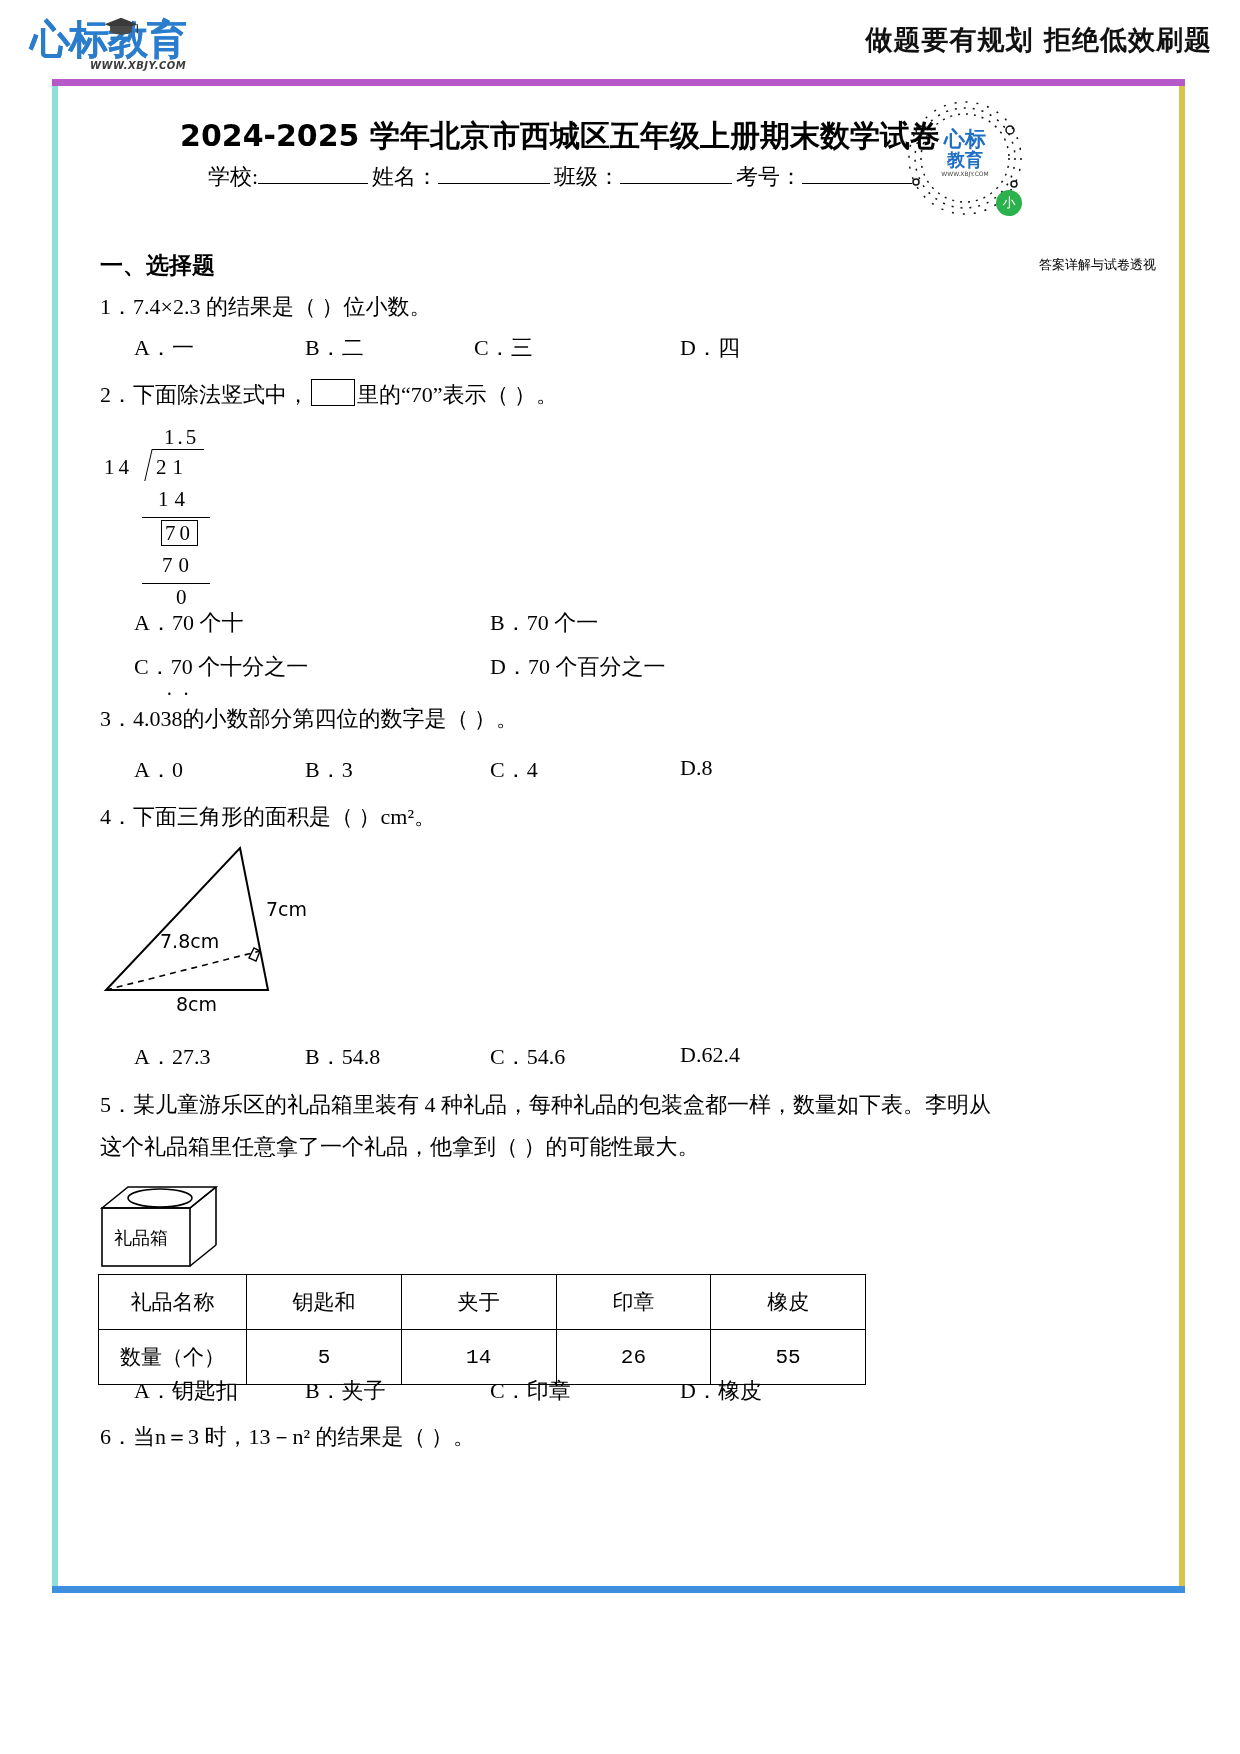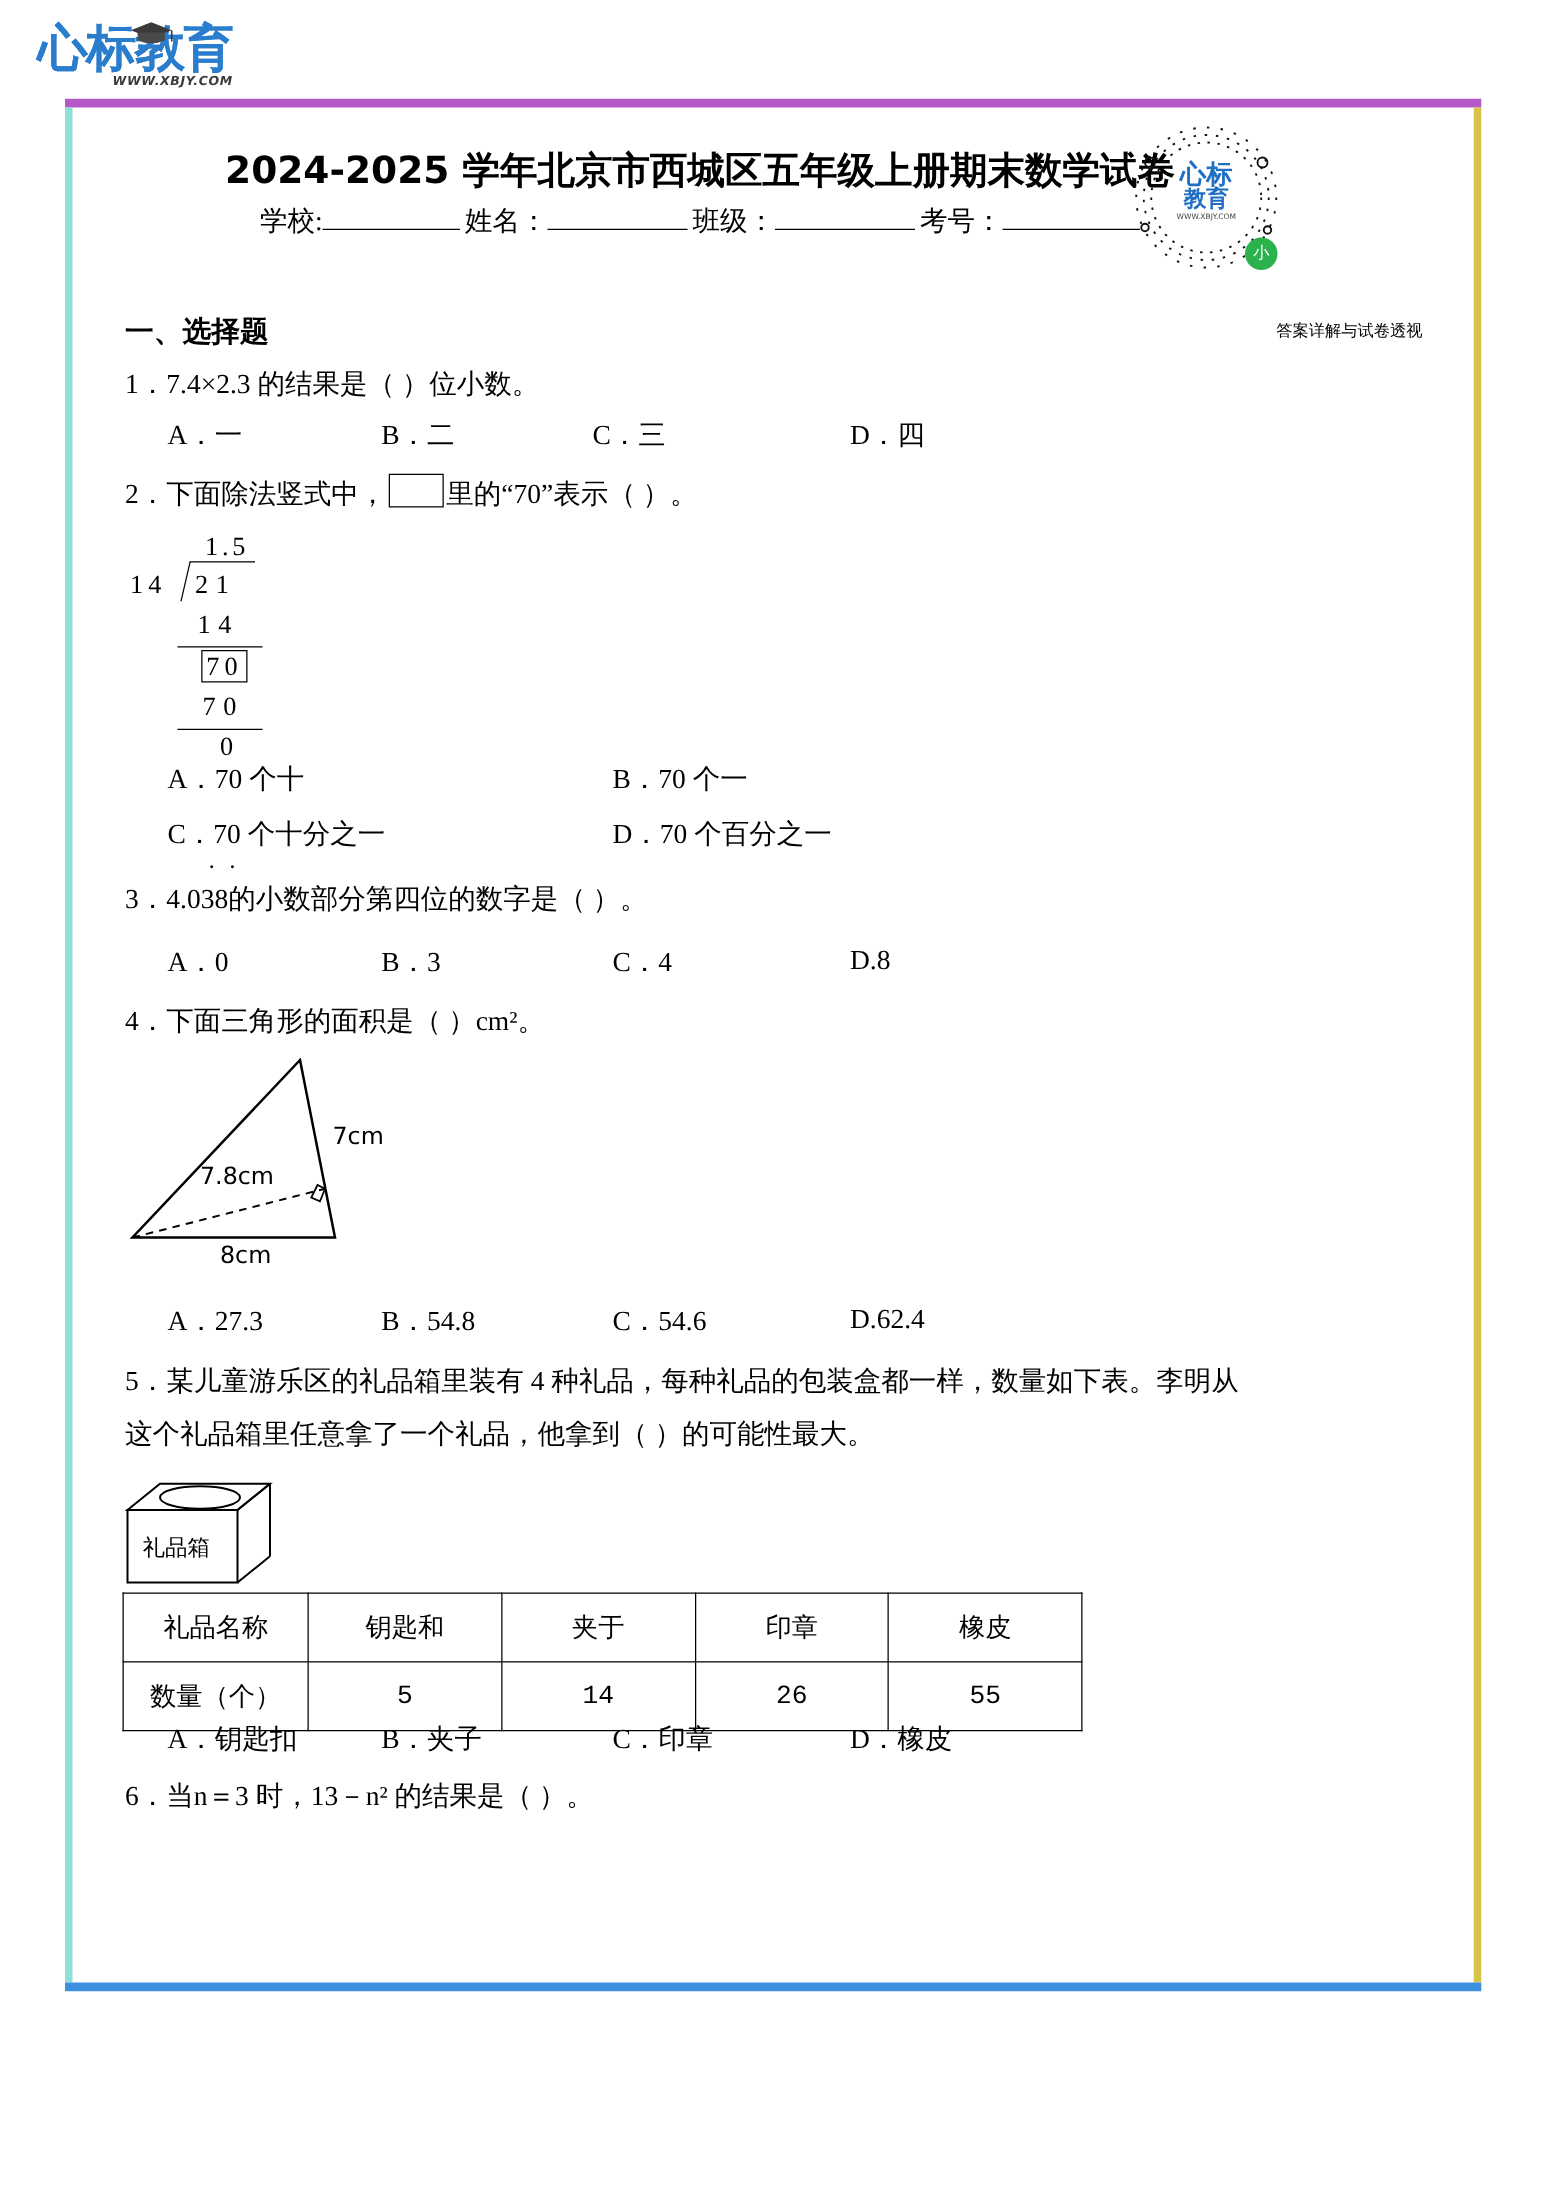--- a/index.html
+++ b/index.html
@@ -111,21 +111,21 @@
   
   .content{
     position:absolute; left:0; top:0; width:1240px; height:1754px;
   }
   .sec-head{
     position:absolute; left:100px; top:250px;
     font-family:"DejaVu Sans", sans-serif;
     font-weight:bold; font-size:23px;
   }
   .answers-link{
-    position:absolute; right:102px; top:256px;
+    position:absolute; right:84px; top:256px;
     font-family:"DejaVu Sans", sans-serif;
     font-size:13px; color:#000;
   }
 
   .q{ position:absolute; font-size:22px; line-height:34px; }
   .opts{ position:absolute; font-size:22px; }
   .opts span{ position:absolute; white-space:nowrap; }
 
   
   .inline-box{
@@ -220,20 +220,21 @@
 <div class="top-banner">
   <div class="logo">
     <svg class="logo-cap" viewBox="0 0 40 22">
       <polygon points="20,2 38,9 20,16 2,9" fill="#3a3a3a"></polygon>
       <path d="M8 11 L8 18 Q20 23 32 18 L32 11" fill="#4a4a4a"></path>
       <line x1="38" y1="9" x2="38" y2="19" stroke="#3a3a3a" stroke-width="1.4"></line>
     </svg>
     <div class="logo-text">心标教育</div>
     <div class="logo-url">WWW.XBJY.COM</div>
   </div>
+  <div class="slogan">做题要有规划 拒绝低效刷题</div>
 </div>
 
 <div class="frame-top"></div>
 <div class="frame-left"></div>
 <div class="frame-right"></div>
 <div class="frame-bottom"></div>
 
 <div class="title">2024-2025 学年北京市西城区五年级上册期末数学试卷</div>
 
 <div class="fields">

